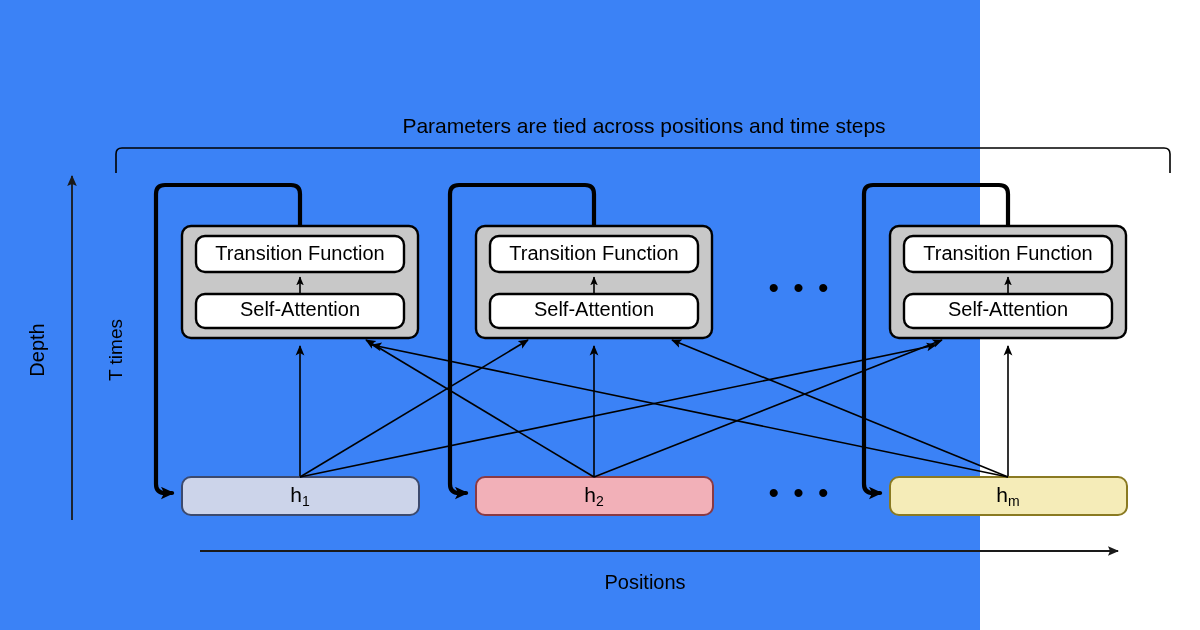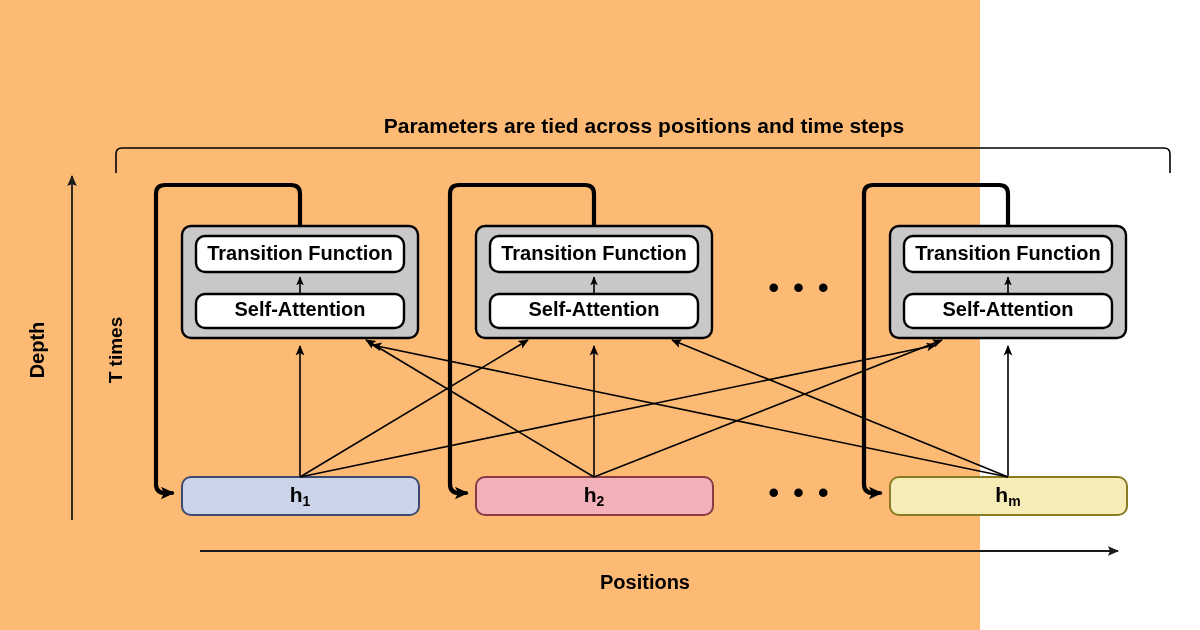--- a/index.html
+++ b/index.html
@@ -10,22 +10,21 @@
   body {
     font-family: "Liberation Sans", sans-serif;
     width: 1200px;
     height: 630px;
     overflow: hidden;
   }
   #figure-root {
     position: relative;
     width: 980px;
     height: 630px;
-    background: #fdba74;
-    font-weight: bold;
+    background: #3b82f6;
   }
   svg.diagram {
     display: block;
     width: 1200px;
     height: 630px;
   }
   .stroke-thin {
     stroke: #000000;
     stroke-width: 1.6;
     fill: none;

